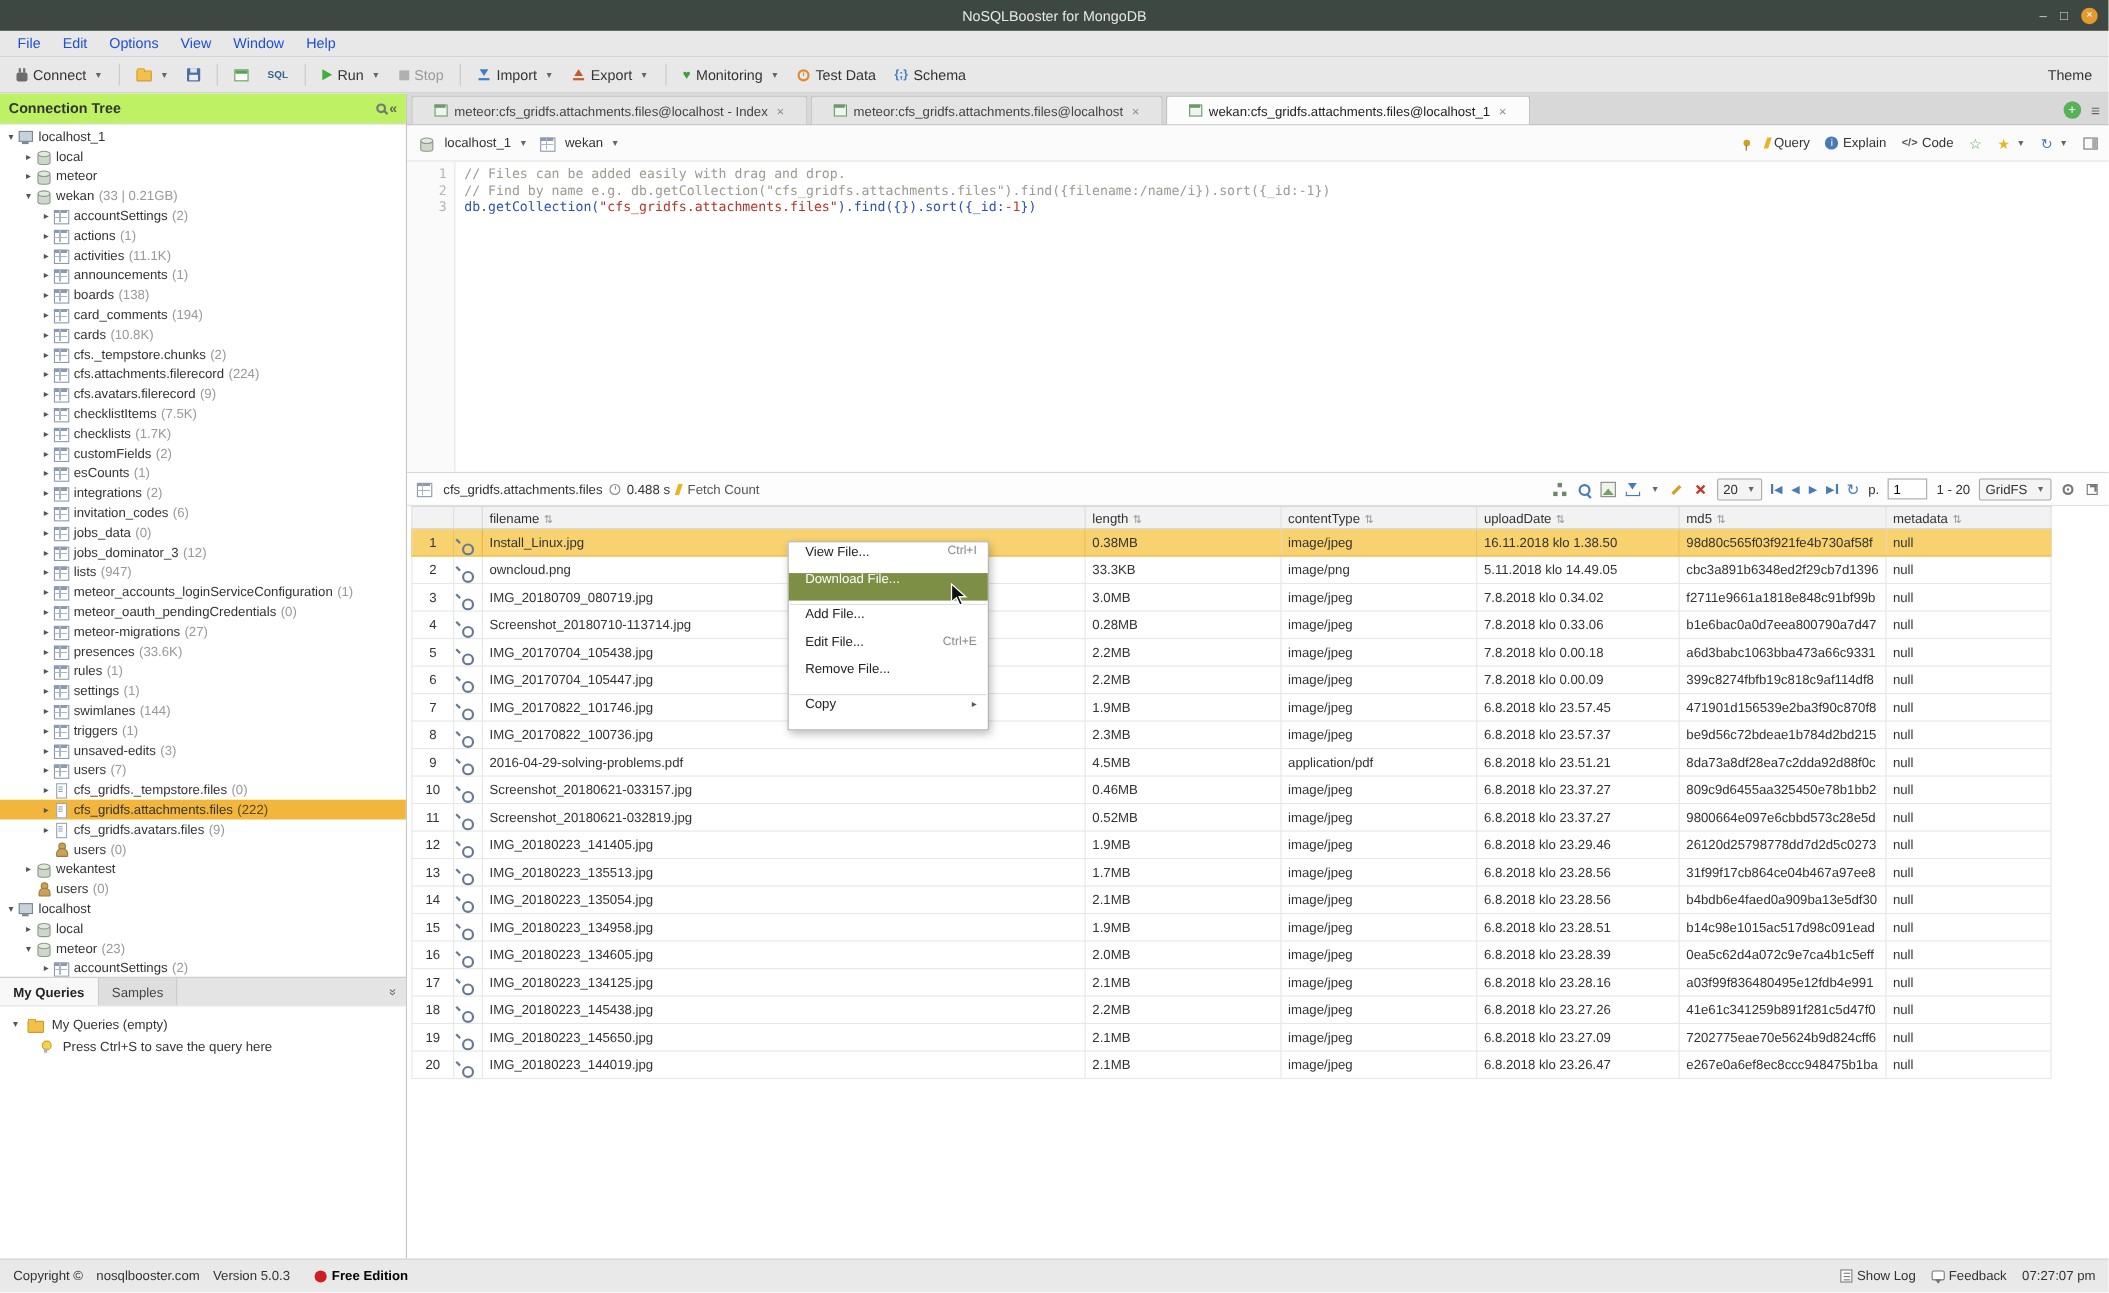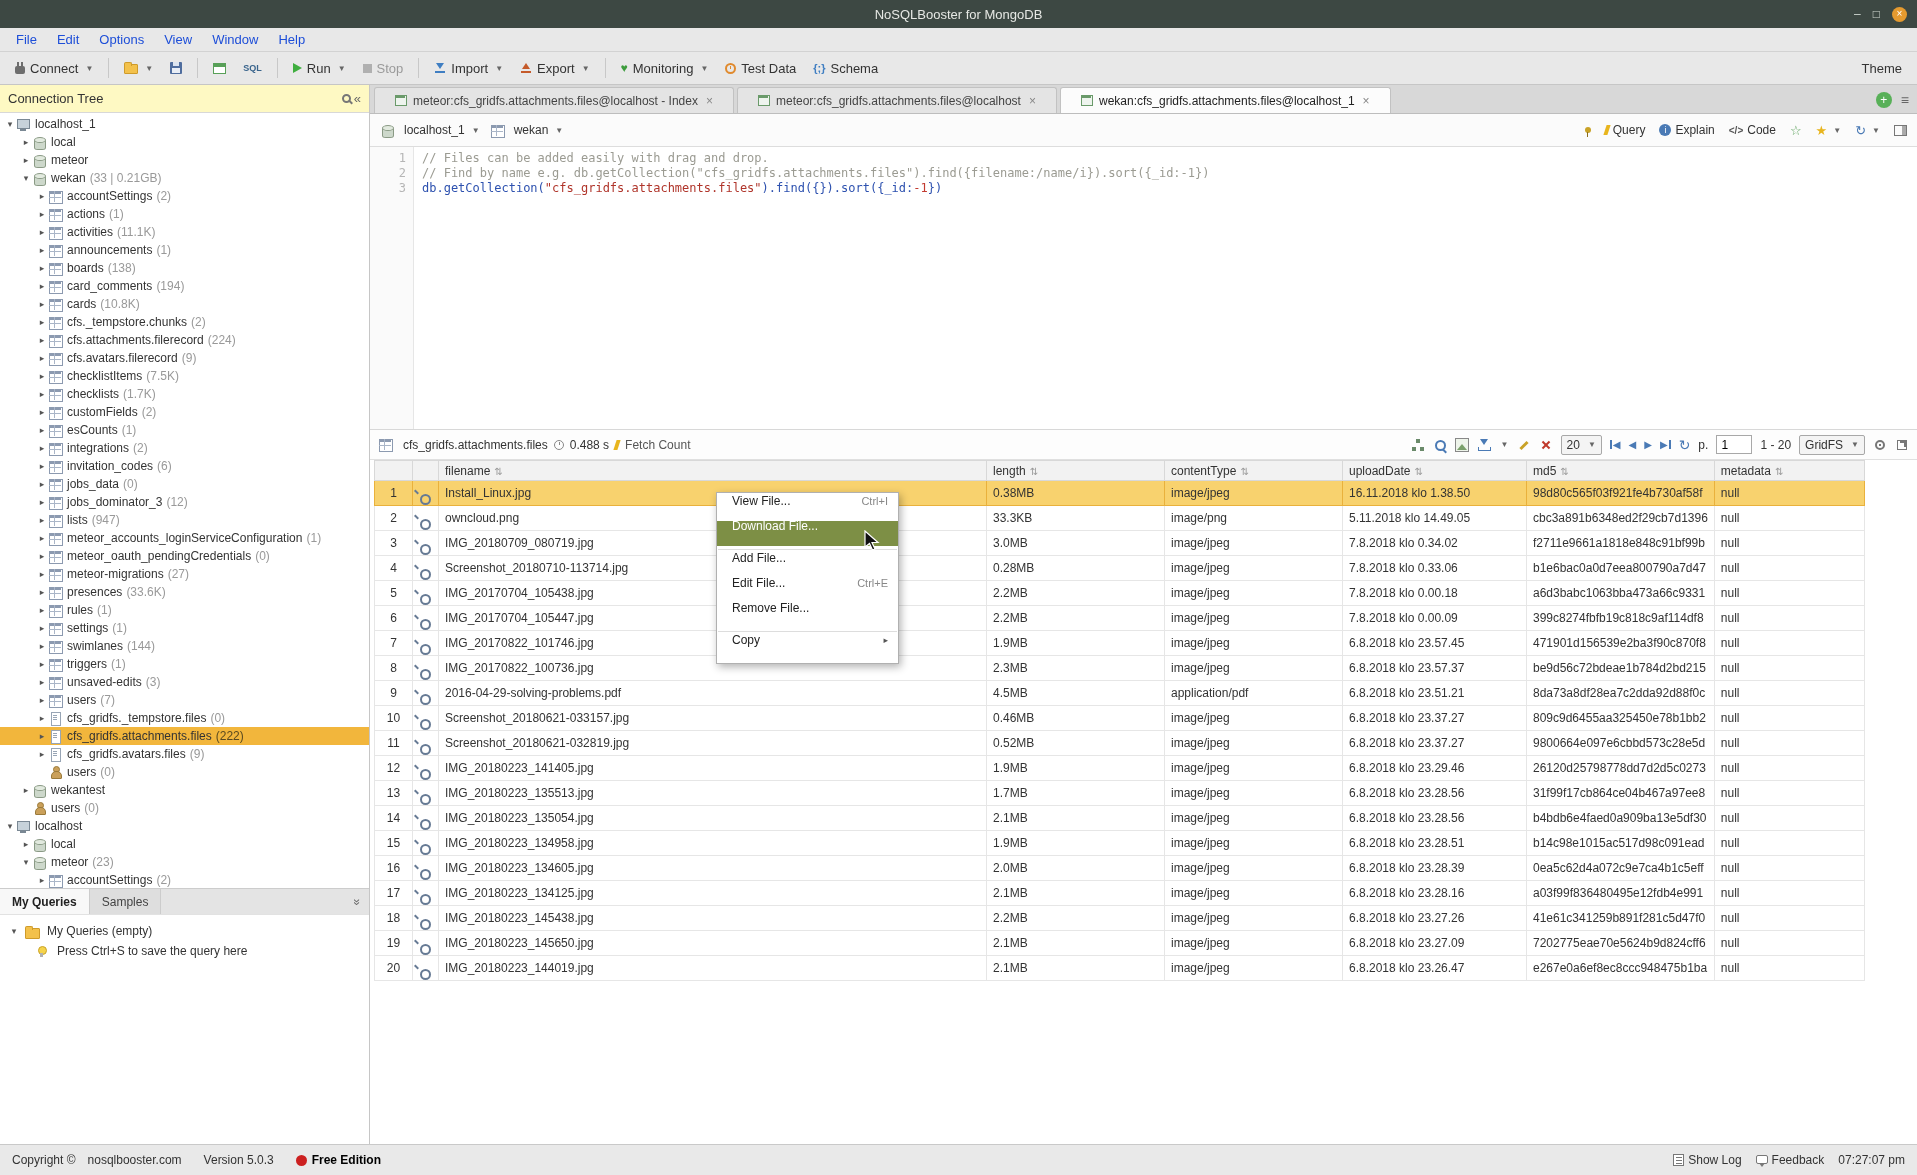--- a/index.html
+++ b/index.html
@@ -48,21 +48,21 @@
   .ic-heart{color:#3d9c3d;font-size:12px;line-height:12px}
   .ic-clock{width:11px;height:11px;border:2px solid #e08a2e;border-radius:50%}
   .ic-clock::before{content:"";position:absolute;left:3px;top:1px;width:1px;height:3px;background:#e08a2e}
   .ic-braces{color:#3f7ec2;font-weight:bold;font-size:11px}
 
   
   .main{display:flex;height:1059px}
 
   
   .sidebar{width:370px;border-right:1px solid #c6c6c6;display:flex;flex-direction:column;background:#fff}
-  .sb-header{height:28px;background:#fef9c3;border-bottom:1px solid #d8d8d8;display:flex;align-items:center;padding:0 8px;font-weight:normal;color:#333;gap:3px}
+  .sb-header{height:28px;background:#bef264;border-bottom:1px solid #d8d8d8;display:flex;align-items:center;padding:0 8px;font-weight:bold;color:#333;gap:3px}
   .sb-header .sp{flex:1}
   .ic-search{width:9px;height:9px;border:2px solid #777;border-radius:50%;position:relative}
   .ic-search::after{content:"";position:absolute;width:5px;height:2px;background:#777;transform:rotate(45deg);right:-4px;bottom:-2px}
   .chev-left{color:#666;font-size:13px}
 
   .tree{flex:1;overflow:hidden;padding-top:2px}
   .tree-row{display:flex;align-items:center;height:18px;font-size:12px;white-space:nowrap;padding-right:4px;cursor:default}
   .tree-row .exp{width:12px;text-align:center;color:#555;font-size:9px;flex:none}
   .tree-row .count{color:#999;margin-left:4px}
   .tree-row.selected{background:#f2b63c}
@@ -906,21 +906,21 @@
             </tr>
           </tbody>
       </table>
     </div>
   </div>
 </div>
 
 <div class="statusbar">
   <span>Copyright ©</span>
   <span>nosqlbooster.com</span>
-  <span style="margin-left:10px">Version 5.0.3</span>
+  <span style="">Version 5.0.3</span>
   <span class="edition-group" style="margin-left:10px">
     <span class="red-dot"></span>
     <span class="free">Free Edition</span>
   </span>
   <div class="sb-right">
     <span class="bc-btn">
       <span class="log-ic"></span>
       <span>Show Log</span>
     </span>
     <span class="bc-btn">

